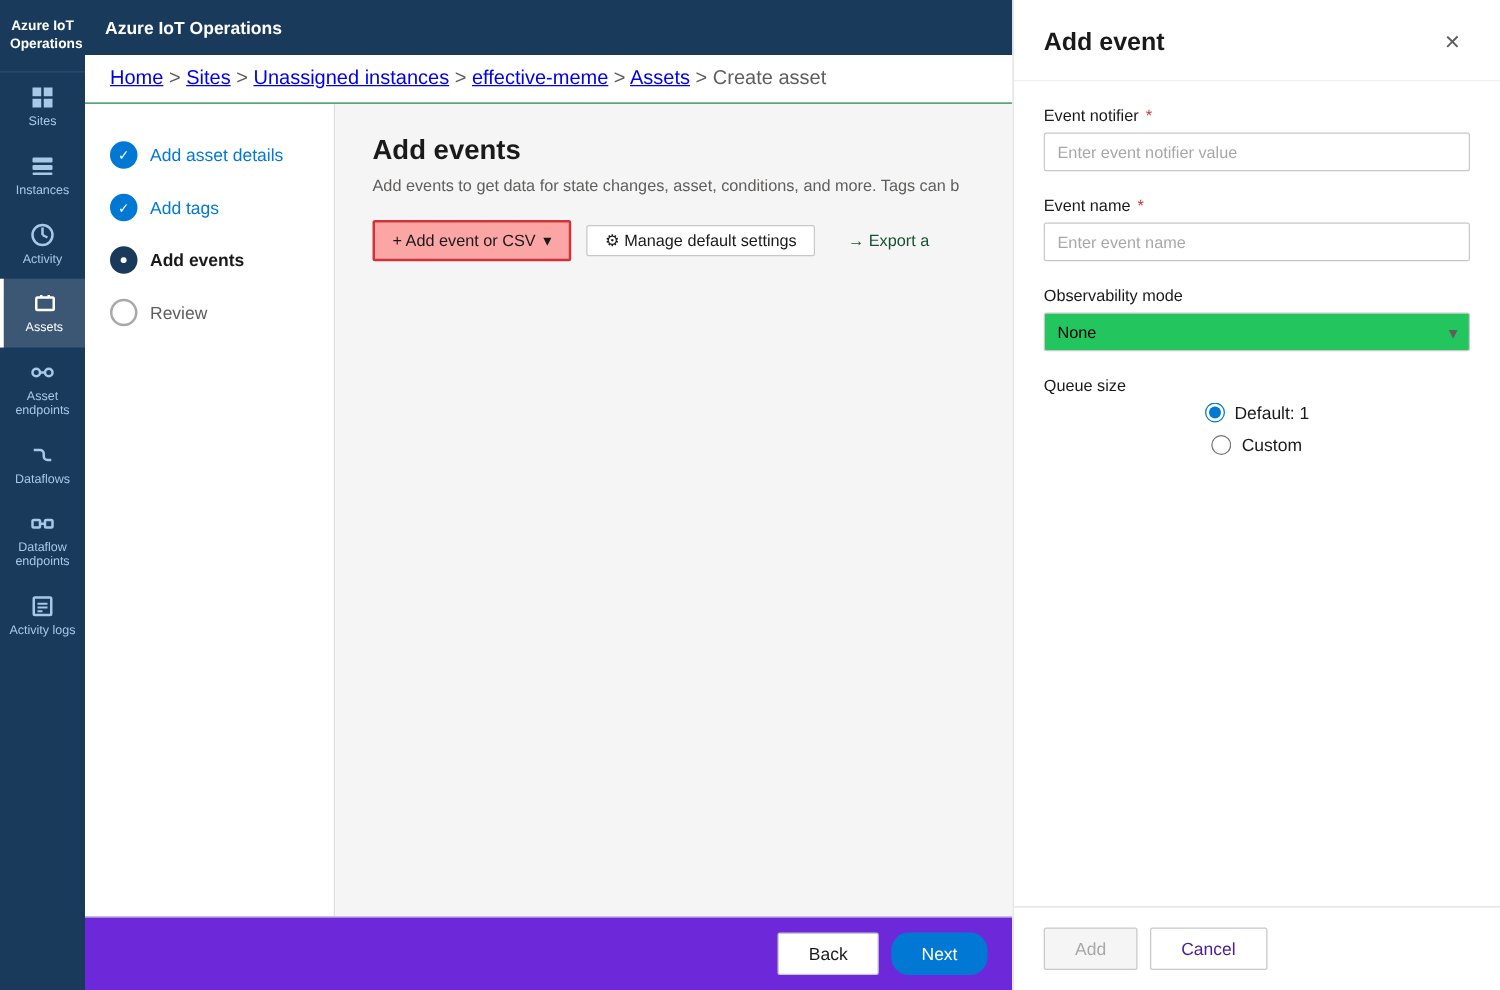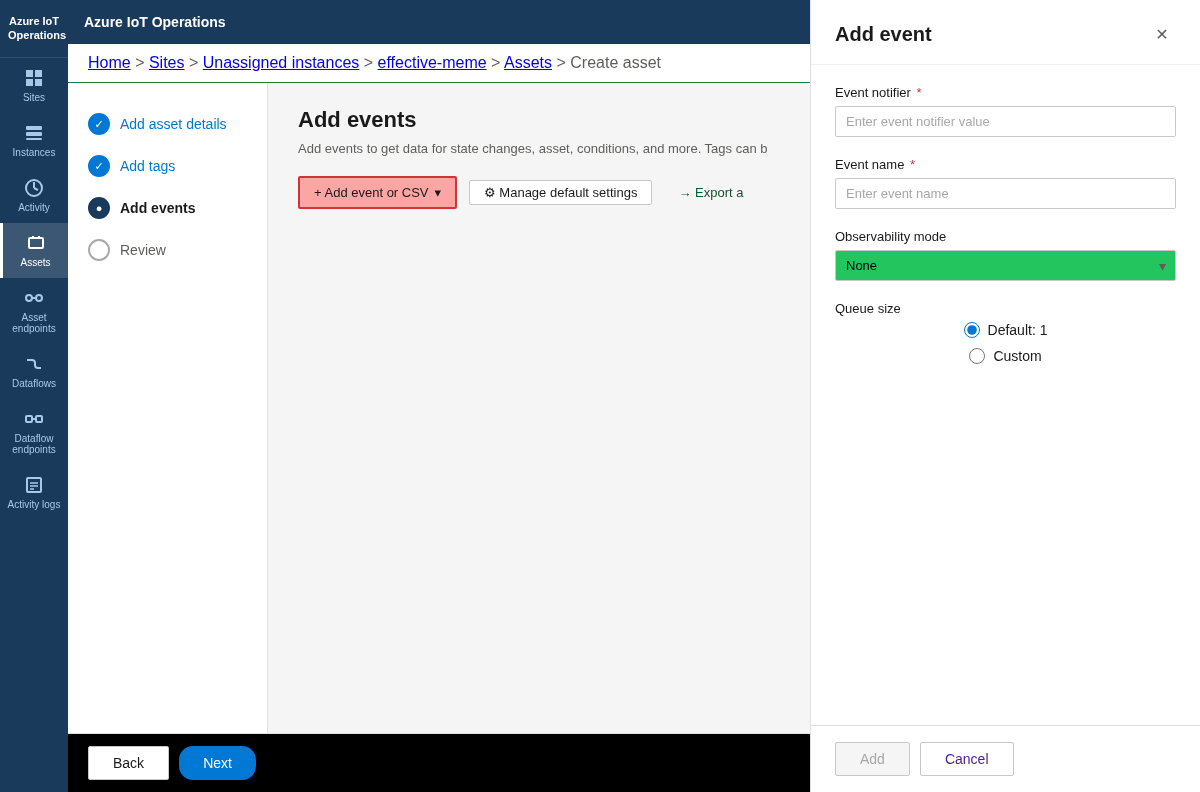--- a/index.html
+++ b/index.html
@@ -171,26 +171,26 @@
       gap: 6px;
       padding: 7px 14px;
       border: none;
       background: transparent;
       color: #14532d;
       font-size: 13px;
       cursor: pointer;
     }
 
     .bottom-bar {
-      background: #000000;
+      background: #6d28d9;
       border-top: 1px solid #e0e0e0;
       padding: 12px 20px;
       display: flex;
       gap: 10px;
-      justify-content: flex-start;
+      justify-content: flex-end;
     }
     .btn-back {
       padding: 8px 24px;
       border: 1px solid #c8c8c8;
       background: white;
       color: #1a1a1a;
       font-size: 14px;
       cursor: pointer;
       border-radius: 2px;
     }

